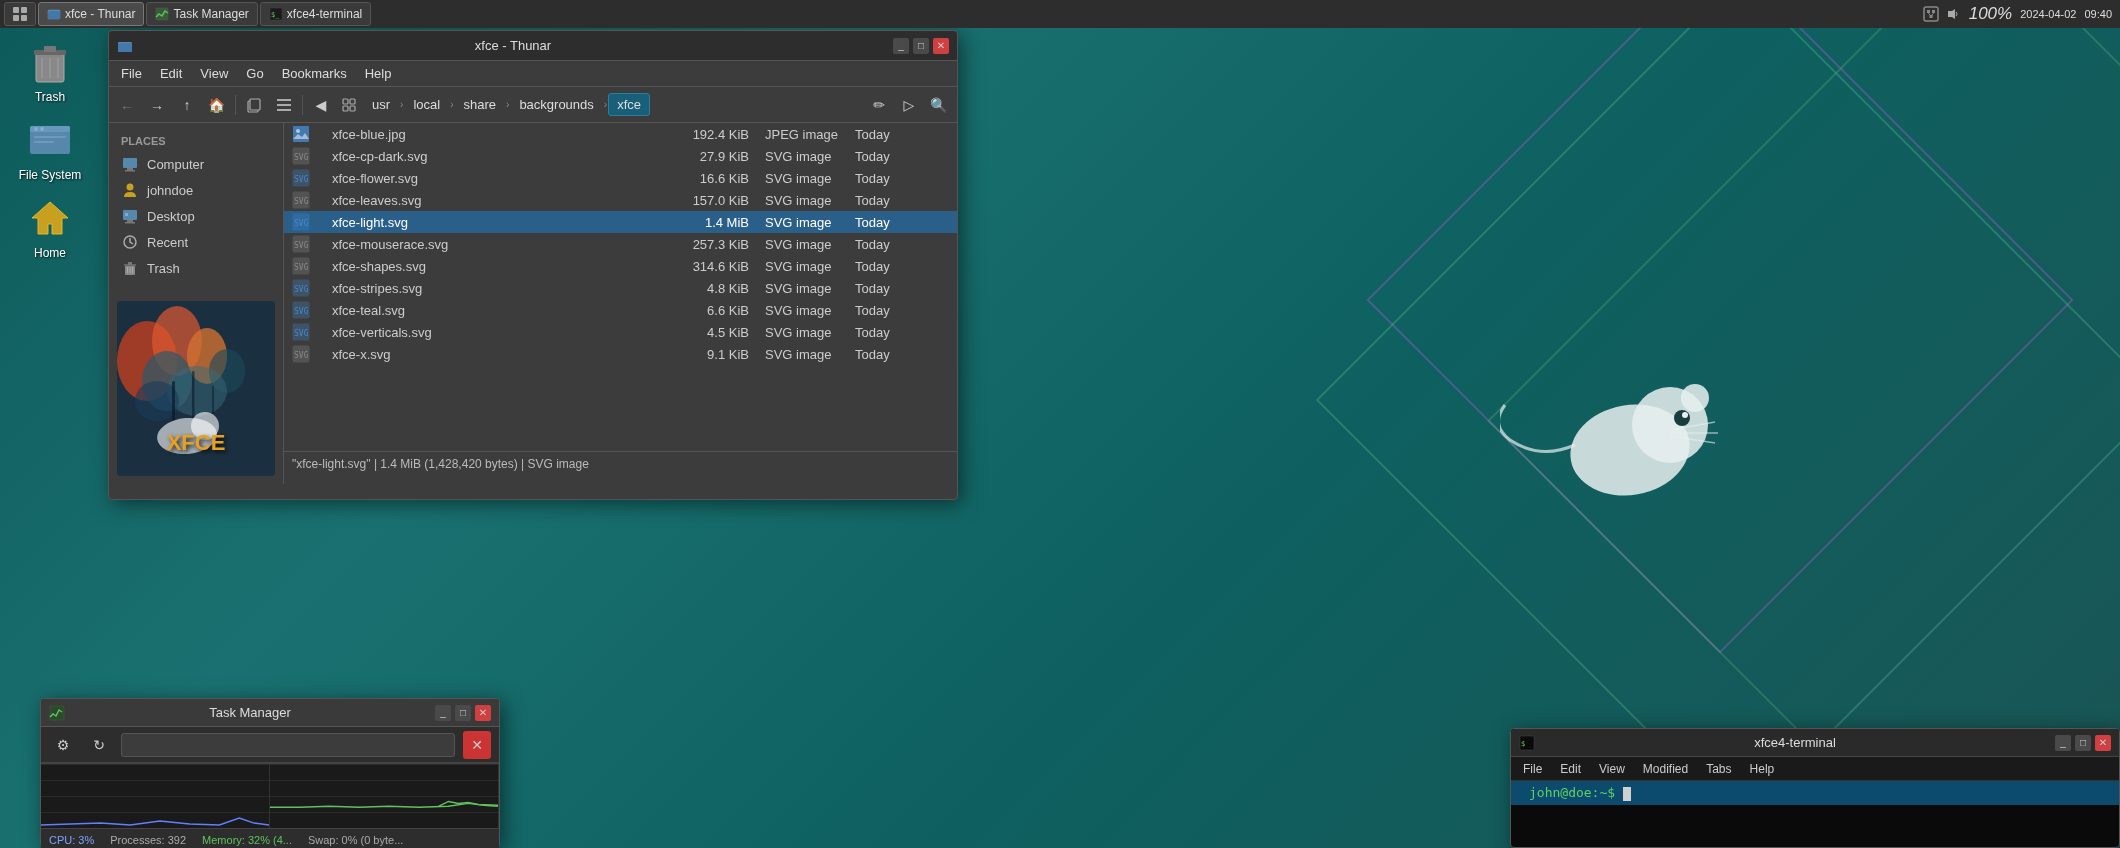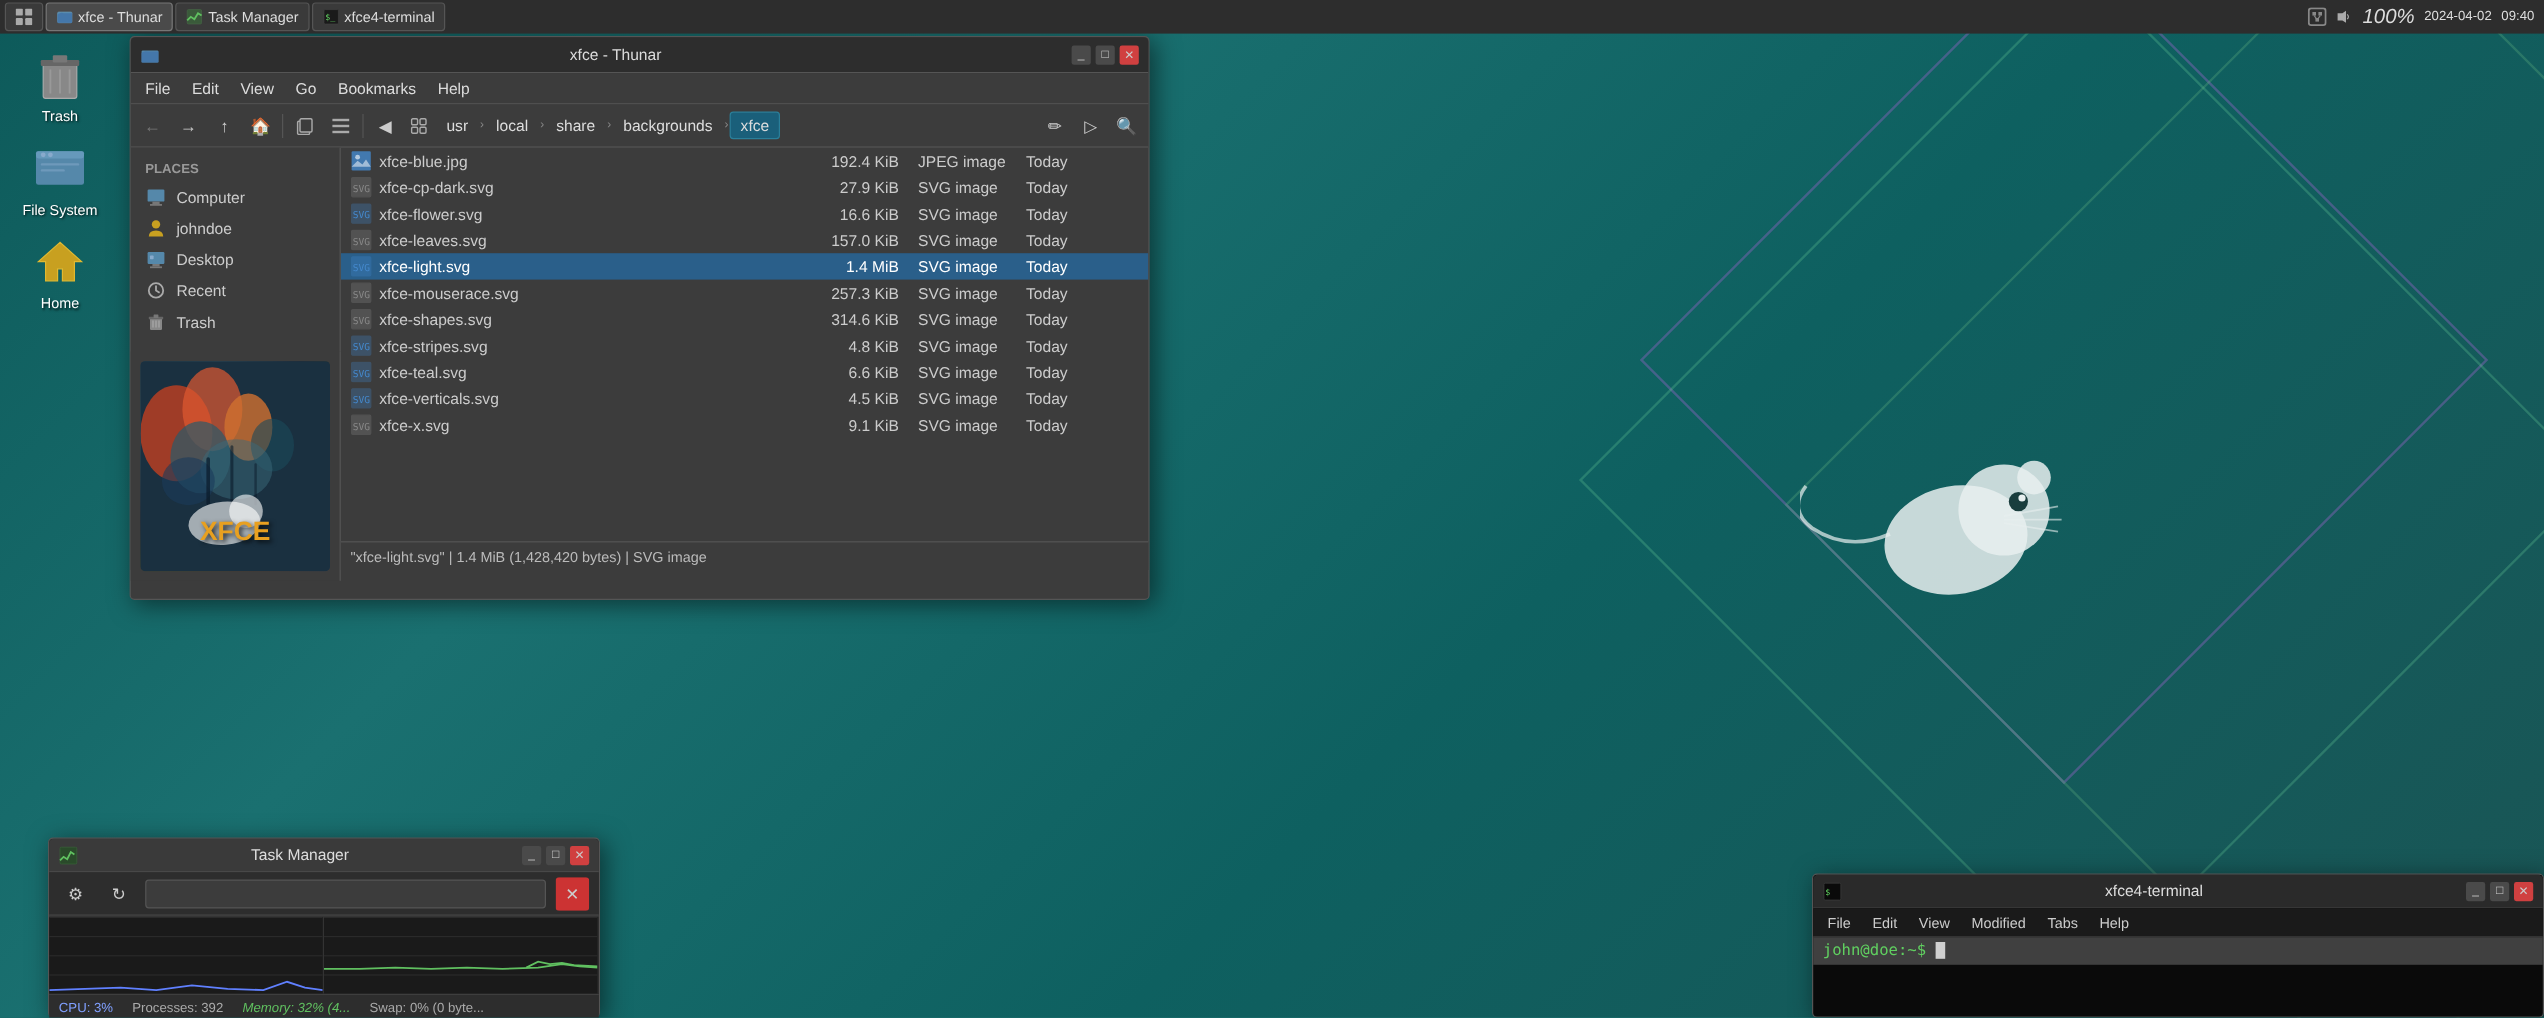--- a/index.html
+++ b/index.html
@@ -345,21 +345,21 @@
       cursor: pointer;
       color: #ccc;
     }
     .file-row.selected { background: #2a5f8a; color: #fff; }
     .file-row-name {
       flex: 1;
       padding: 0 8px;
       font-size: 13px;
       display: flex;
       align-items: center;
-      gap: 6px;
+      gap: 22px;
     }
     .file-row-size { width: 90px; text-align: right; padding: 0 8px; font-size: 13px; }
     .file-row-type { width: 90px; padding: 0 8px; font-size: 13px; }
     .file-row-date { width: 110px; padding: 0 8px; font-size: 13px; }
     .file-icon { width: 18px; height: 18px; display: inline-flex; align-items: center; justify-content: center; flex-shrink: 0; }
 
     
     .statusbar {
       height: 24px;
       background: #3c3c3c;
@@ -438,21 +438,21 @@
       border-top: 1px solid #444;
       display: flex;
       align-items: center;
       padding: 0 8px;
       font-size: 11px;
       color: #aaa;
       gap: 16px;
     }
     .tm-status-cpu { color: #80a0ff; }
     .tm-status-proc { color: #aaa; }
-    .tm-status-mem { color: #60c060; font-style: italic; }
+    .tm-status-mem { color: #60c060; }
     .tm-status-swap { color: #aaa; }
 
     
     .terminal-window {
       position: absolute;
       bottom: 0;
       right: 0;
       width: 610px;
       height: 120px;
       background: #0a0a0a;
@@ -480,25 +480,25 @@
       padding: 0 4px;
       gap: 2px;
     }
     .term-menu-item {
       padding: 2px 8px;
       color: #ccc;
       font-size: 12px;
       cursor: pointer;
     }
     .term-content {
-      padding: 4px 8px;
+      padding: 4px 18px;
       font-family: monospace;
       font-size: 13px;
       color: #d0d0d0;
-      background: #404040;
+      background: #0c4a6e;
       flex: 1;
     }
     .term-prompt { color: #60d060; }
     .term-cursor {
       display: inline-block;
       width: 8px; height: 14px;
       background: #d0d0d0;
       vertical-align: middle;
     }
 

